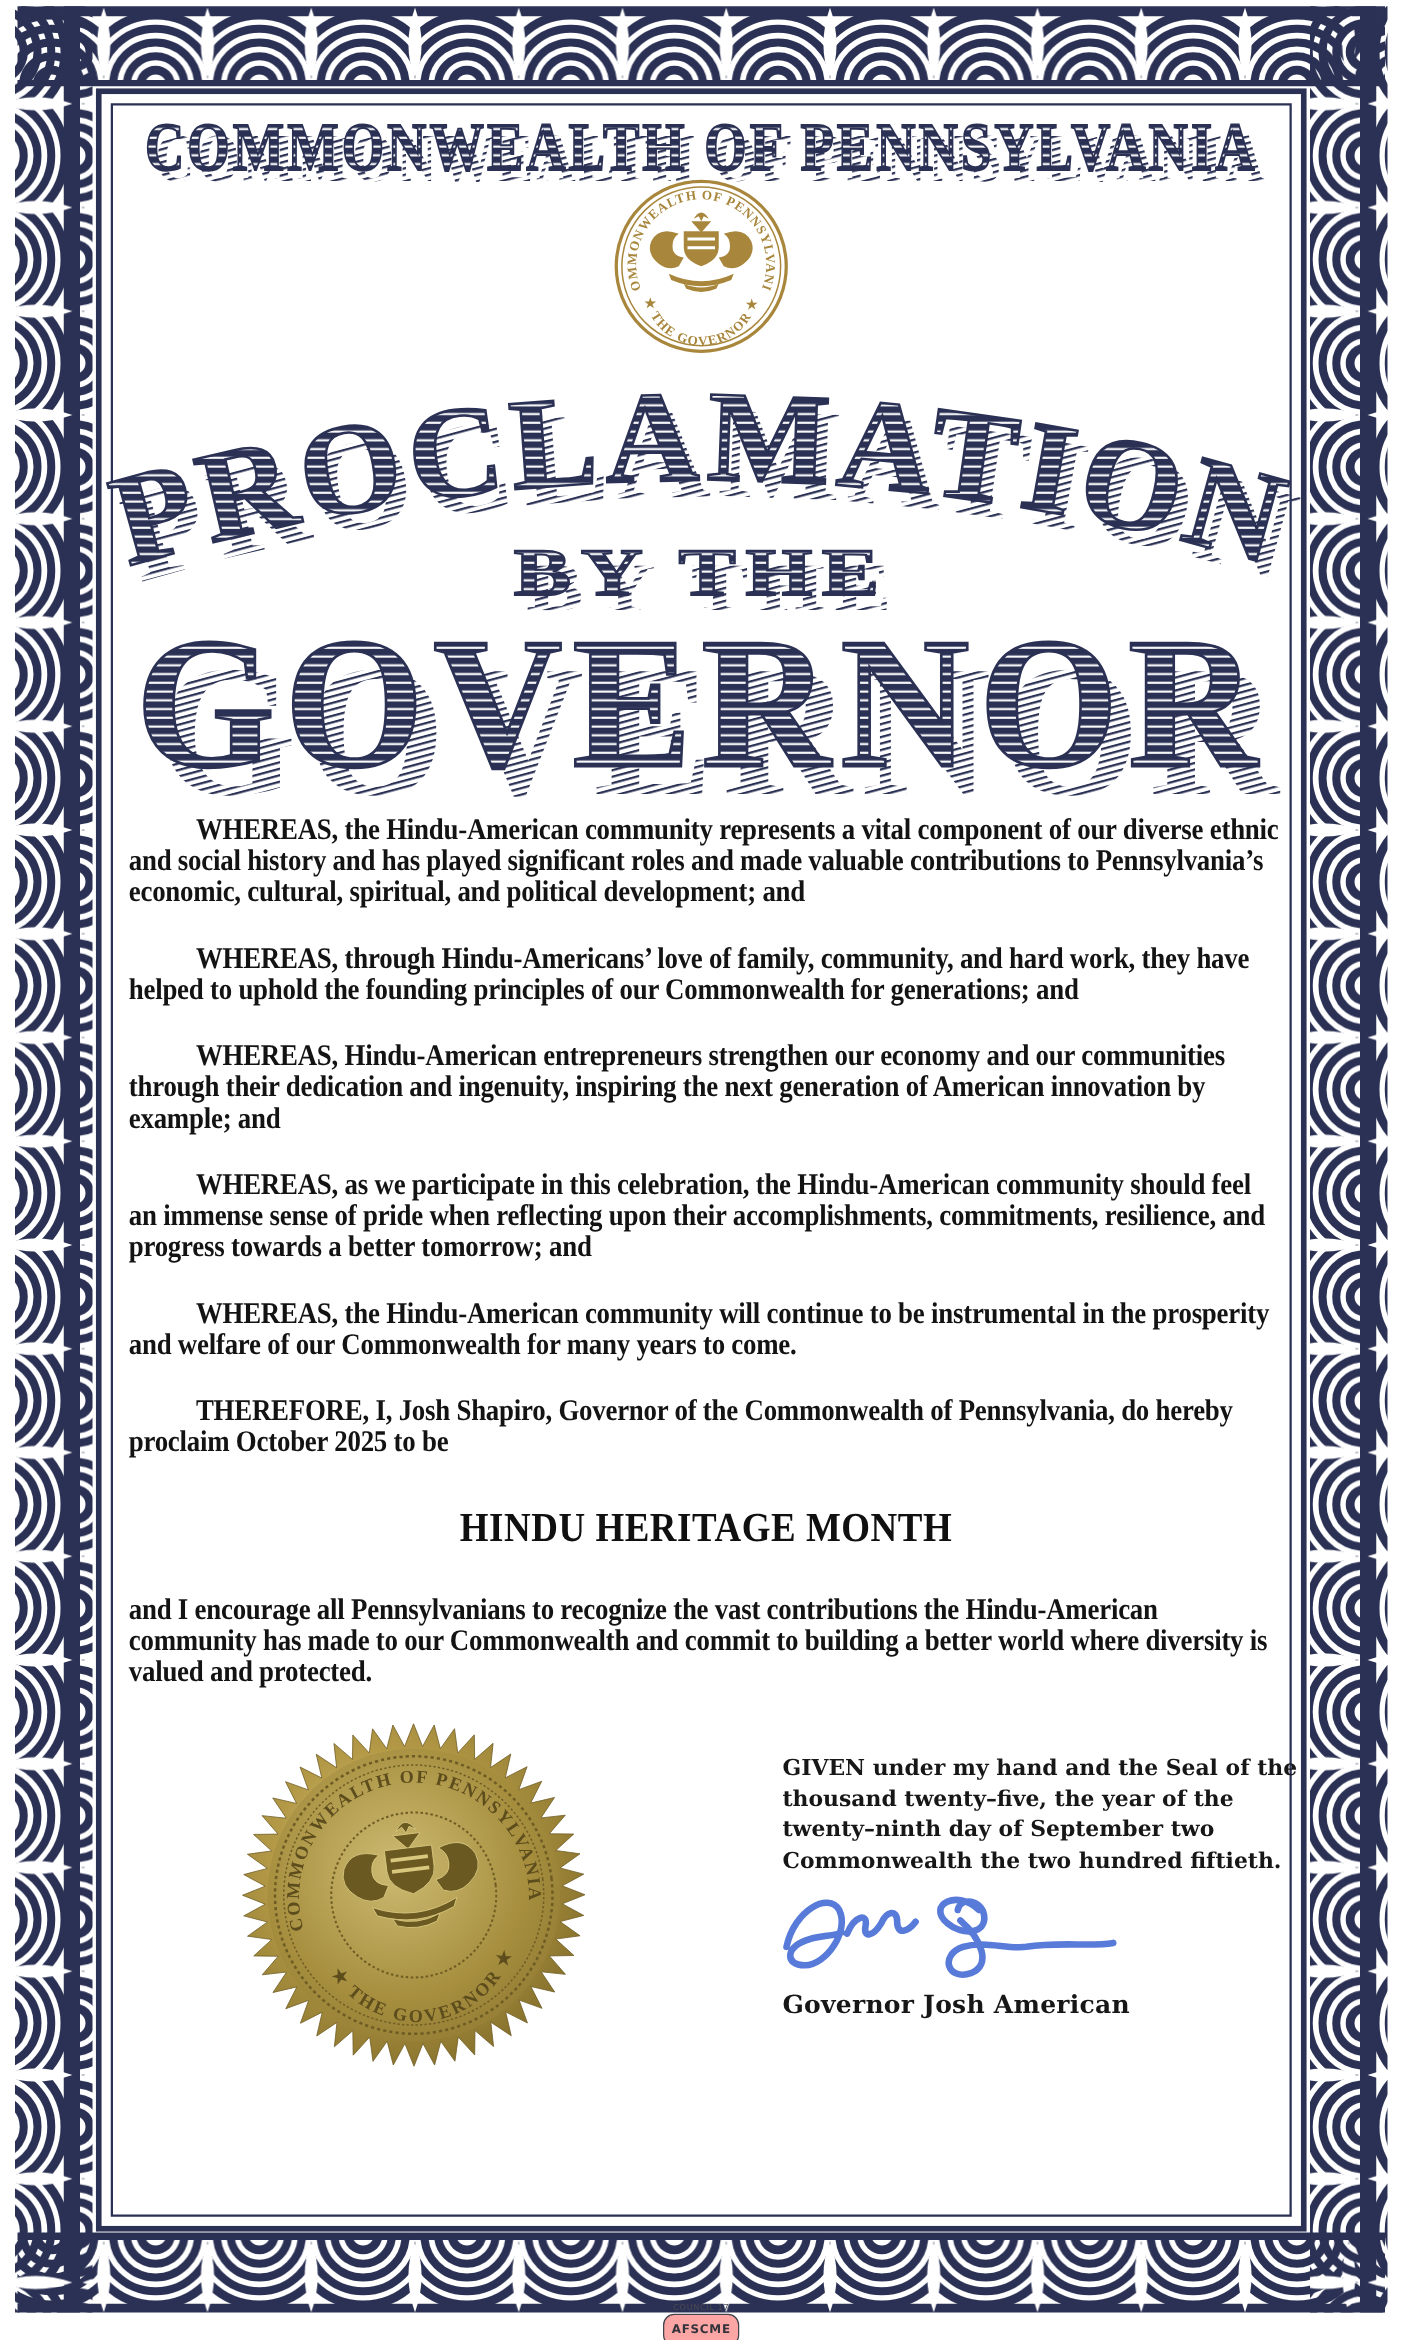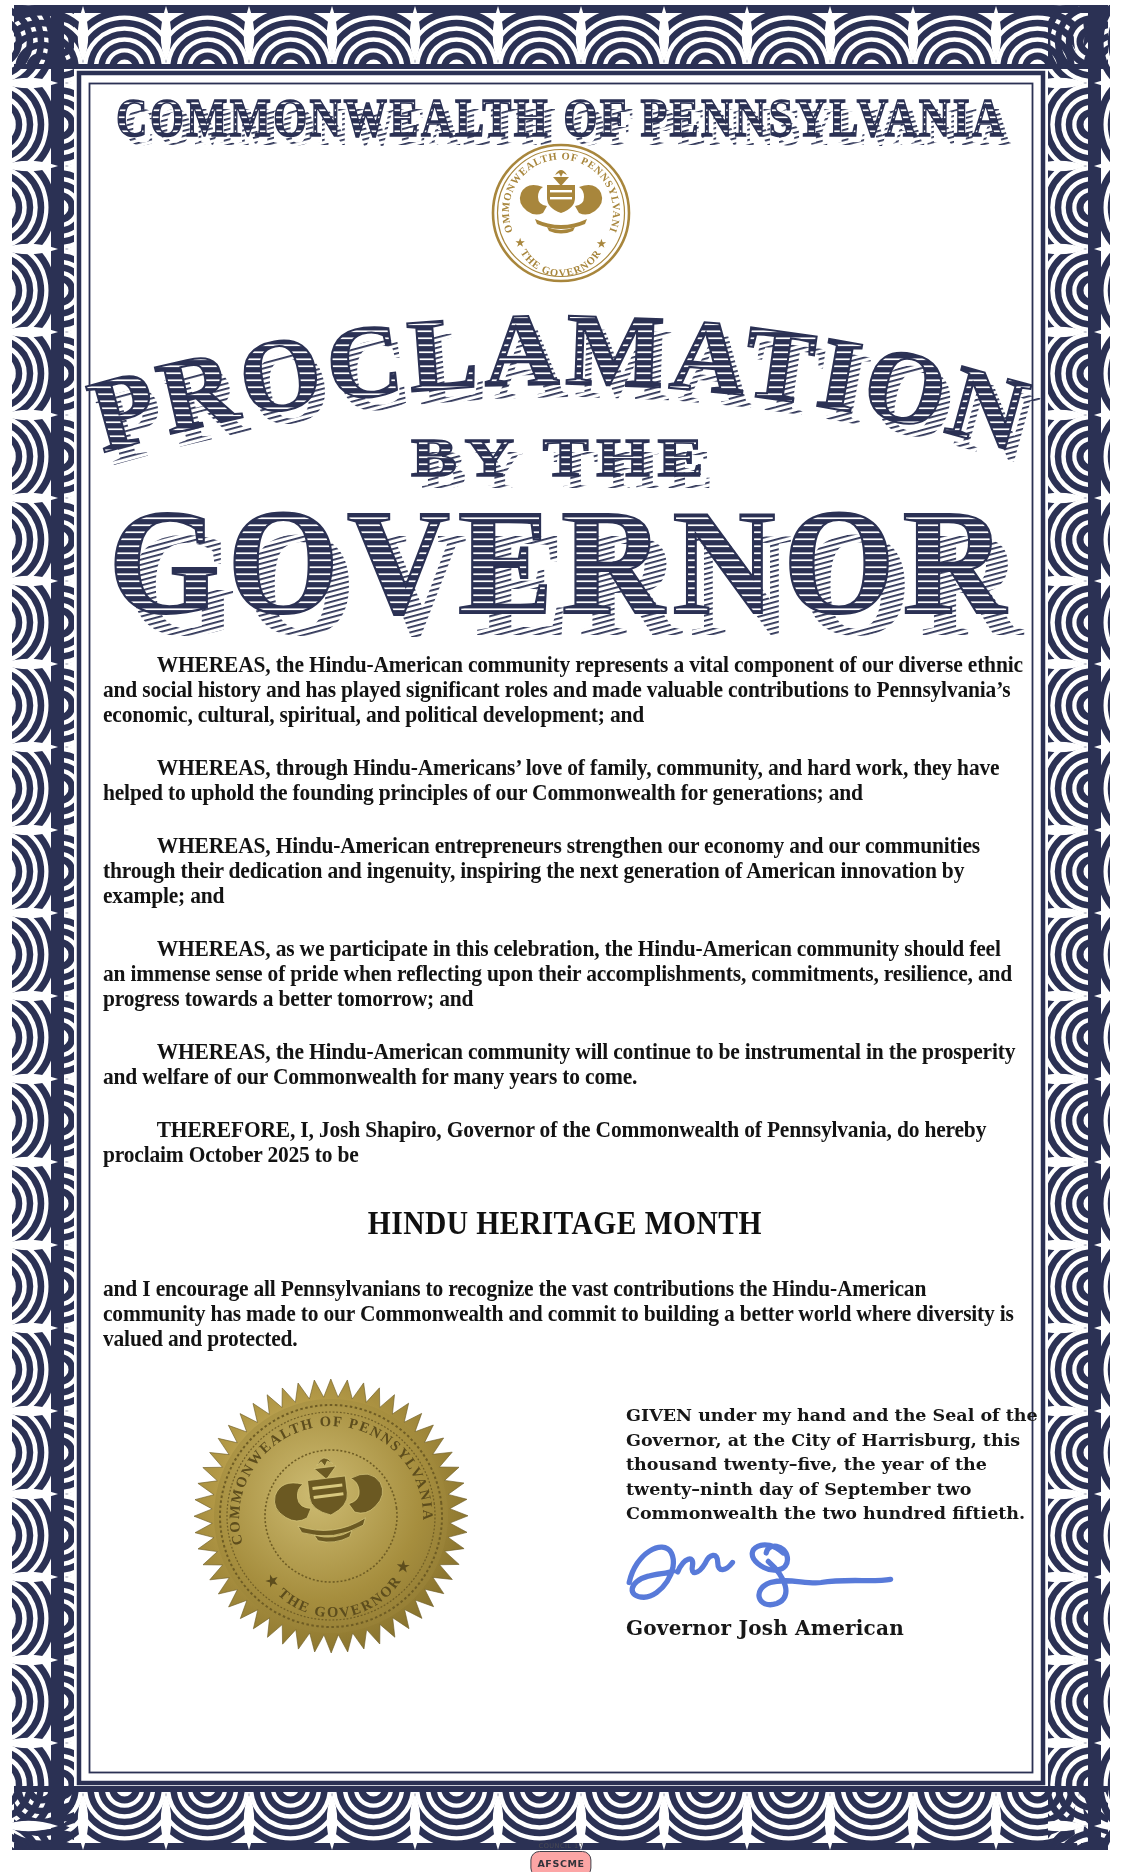--- a/index.html
+++ b/index.html
@@ -198,21 +198,20 @@
         <path d="M114,103 q-21,-8 -29,8 q-5,13 8,23 q10,8 21,3 l5,-9 q-12,-2 -12,-12 q0,-9 7,-13 Z"></path>
         <path d="M162,103 q21,-8 29,8 q5,13 -8,23 q-10,8 -21,3 l-5,-9 q12,-2 12,-12 q0,-9 -7,-13 Z"></path>
         <path d="M104,144 q34,16 68,0 l-3,7 q-31,13 -62,0 Z"></path>
         <path d="M119,155 q19,8 38,0 l-3,6 q-16,6 -32,0 Z"></path>
       </g>
     </g>
   </svg>
 
   <div class="given-col">
     <div class="given-line">GIVEN under my hand and the Seal of the</div>
-    <div class="given-line">Governor, at the City of Harrisburg, this</div>
     <div class="given-line">thousand twenty–five, the year of the</div>
     <div class="given-line">twenty–ninth day of September two</div>
     <div class="given-line">Commonwealth the two hundred fiftieth.</div>
 
     <div class="sig-wrap">
       <svg width="300" height="78" viewBox="0 0 280 74">
         <g fill="none" stroke="#4a6fd6" stroke-width="5" stroke-linecap="round" opacity="0.92">
           <path d="M14,46 C20,18 46,4 54,18 C62,34 44,60 28,60 C12,60 13,45 32,40 C42,37 50,38 56,35"></path>
           <path d="M60,36 C66,22 76,20 74,30 C72,40 80,38 86,28 C90,19 98,17 98,27 C98,37 106,35 112,27"></path>
           <path d="M160,18 C144,2 120,14 136,28 C148,38 166,36 164,22 C162,10 146,8 144,18"></path>

